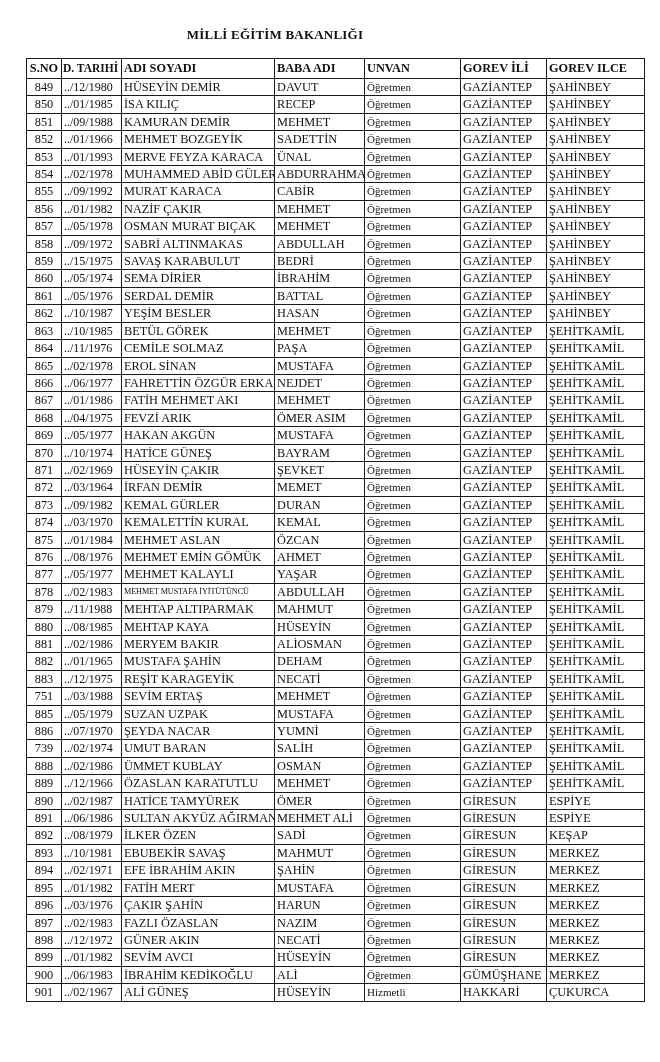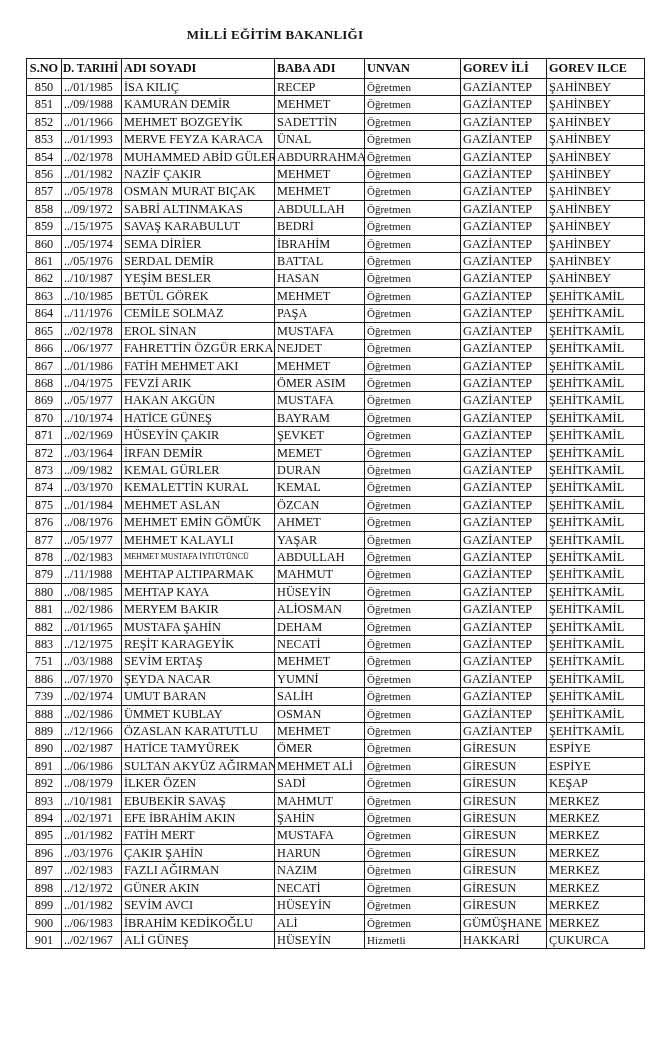--- a/index.html
+++ b/index.html
@@ -42,20 +42,29 @@
       <th class="c1">D. TARIHİ</th>
       <th class="c2">ADI SOYADI</th>
       <th class="c3">BABA ADI</th>
       <th class="c4">UNVAN</th>
       <th class="c5">GOREV İLİ</th>
       <th class="c6">GOREV ILCE</th>
     </tr>
   </thead>
   <tbody id="table-body">
       <tr>
+        <td class="c0">849</td>
+        <td class="c1">../12/1980</td>
+        <td class="c2">HÜSEYİN DEMİR</td>
+        <td class="c3">DAVUT</td>
+        <td class="c4">Öğretmen</td>
+        <td class="c5">GAZİANTEP</td>
+        <td class="c6">ŞAHİNBEY</td>
+      </tr>
+      <tr>
         <td class="c0">850</td>
         <td class="c1">../01/1985</td>
         <td class="c2">İSA KILIÇ</td>
         <td class="c3">RECEP</td>
         <td class="c4">Öğretmen</td>
         <td class="c5">GAZİANTEP</td>
         <td class="c6">ŞAHİNBEY</td>
       </tr>
       <tr>
         <td class="c0">851</td>
@@ -87,20 +96,29 @@
       <tr>
         <td class="c0">854</td>
         <td class="c1">../02/1978</td>
         <td class="c2">MUHAMMED ABİD GÜLER</td>
         <td class="c3">ABDURRAHMAN</td>
         <td class="c4">Öğretmen</td>
         <td class="c5">GAZİANTEP</td>
         <td class="c6">ŞAHİNBEY</td>
       </tr>
       <tr>
+        <td class="c0">855</td>
+        <td class="c1">../09/1992</td>
+        <td class="c2">MURAT KARACA</td>
+        <td class="c3">CABİR</td>
+        <td class="c4">Öğretmen</td>
+        <td class="c5">GAZİANTEP</td>
+        <td class="c6">ŞAHİNBEY</td>
+      </tr>
+      <tr>
         <td class="c0">856</td>
         <td class="c1">../01/1982</td>
         <td class="c2">NAZİF ÇAKIR</td>
         <td class="c3">MEHMET</td>
         <td class="c4">Öğretmen</td>
         <td class="c5">GAZİANTEP</td>
         <td class="c6">ŞAHİNBEY</td>
       </tr>
       <tr>
         <td class="c0">857</td>
@@ -348,20 +366,29 @@
       <tr>
         <td class="c0">751</td>
         <td class="c1">../03/1988</td>
         <td class="c2">SEVİM ERTAŞ</td>
         <td class="c3">MEHMET</td>
         <td class="c4">Öğretmen</td>
         <td class="c5">GAZİANTEP</td>
         <td class="c6">ŞEHİTKAMİL</td>
       </tr>
       <tr>
+        <td class="c0">885</td>
+        <td class="c1">../05/1979</td>
+        <td class="c2">SUZAN UZPAK</td>
+        <td class="c3">MUSTAFA</td>
+        <td class="c4">Öğretmen</td>
+        <td class="c5">GAZİANTEP</td>
+        <td class="c6">ŞEHİTKAMİL</td>
+      </tr>
+      <tr>
         <td class="c0">886</td>
         <td class="c1">../07/1970</td>
         <td class="c2">ŞEYDA NACAR</td>
         <td class="c3">YUMNİ</td>
         <td class="c4">Öğretmen</td>
         <td class="c5">GAZİANTEP</td>
         <td class="c6">ŞEHİTKAMİL</td>
       </tr>
       <tr>
         <td class="c0">739</td>
@@ -449,21 +476,21 @@
         <td class="c1">../03/1976</td>
         <td class="c2">ÇAKIR ŞAHİN</td>
         <td class="c3">HARUN</td>
         <td class="c4">Öğretmen</td>
         <td class="c5">GİRESUN</td>
         <td class="c6">MERKEZ</td>
       </tr>
       <tr>
         <td class="c0">897</td>
         <td class="c1">../02/1983</td>
-        <td class="c2">FAZLI AĞIRMAN</td>
+        <td class="c2">FAZLI ÖZASLAN</td>
         <td class="c3">NAZIM</td>
         <td class="c4">Öğretmen</td>
         <td class="c5">GİRESUN</td>
         <td class="c6">MERKEZ</td>
       </tr>
       <tr>
         <td class="c0">898</td>
         <td class="c1">../12/1972</td>
         <td class="c2">GÜNER AKIN</td>
         <td class="c3">NECATİ</td>

